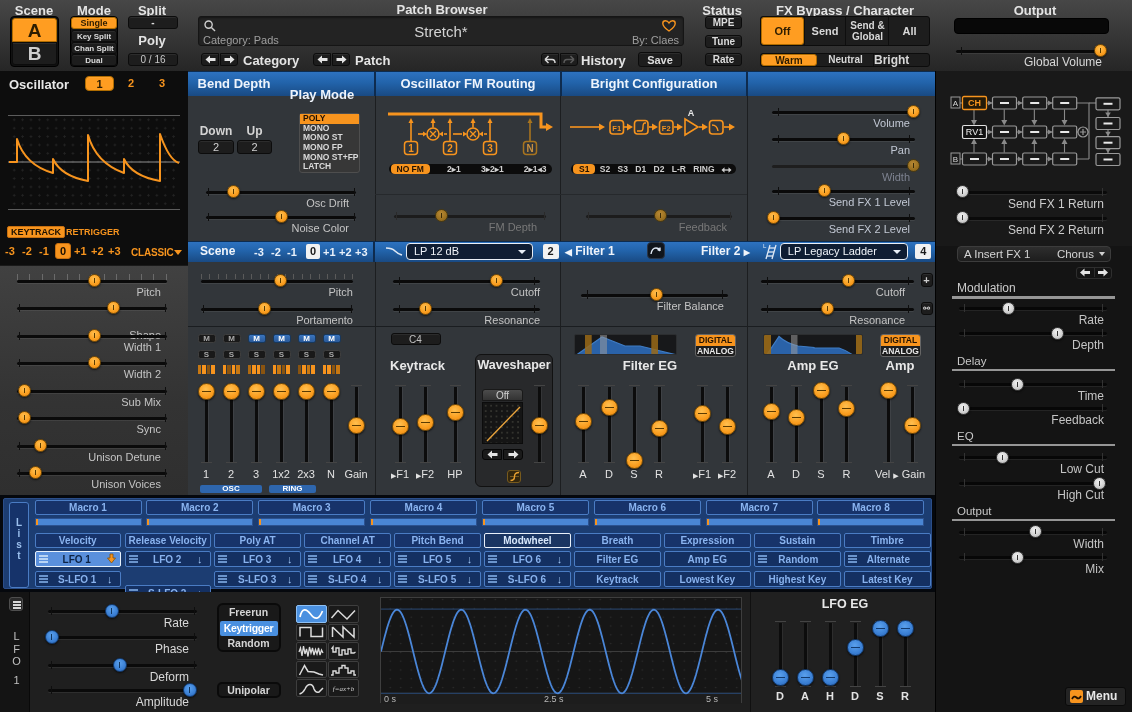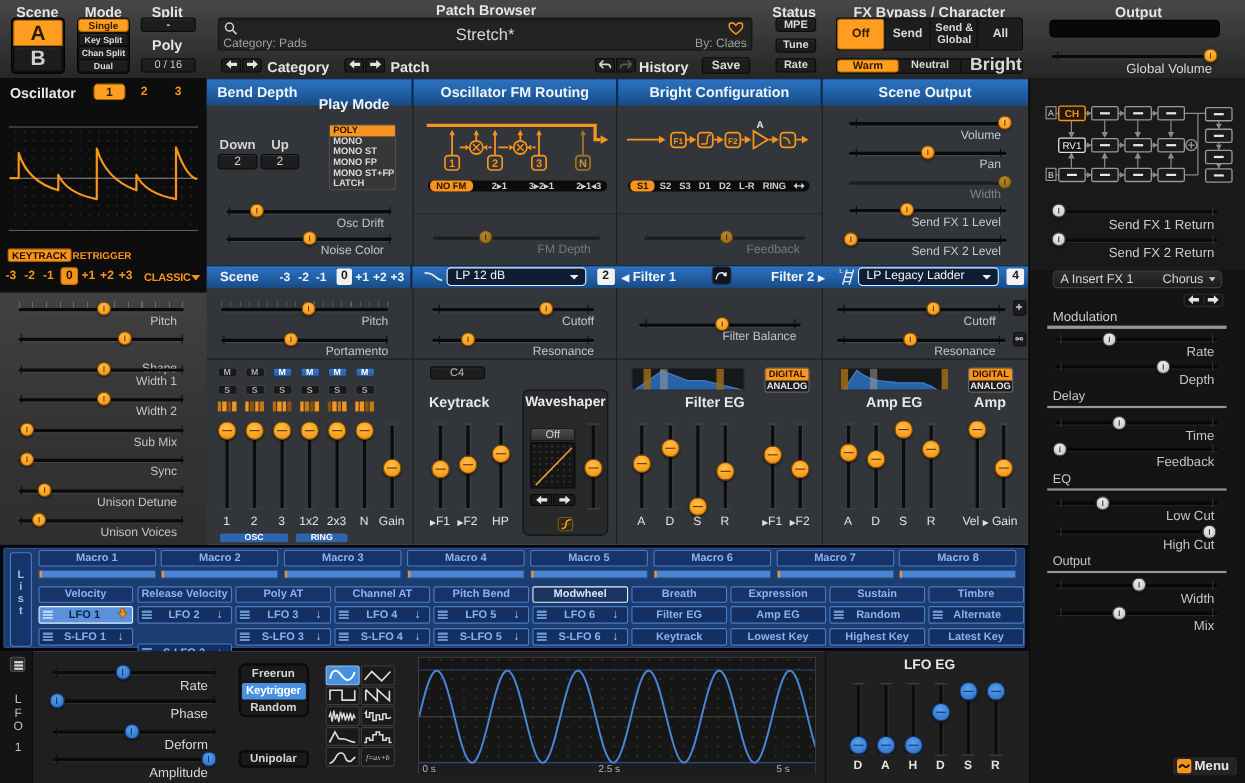--- a/index.html
+++ b/index.html
@@ -1,17 +1,17 @@
 <!DOCTYPE html>
 <html><head><meta charset="utf-8">
 <style>
 * { margin:0; padding:0; box-sizing:border-box; }
 html,body { width:1132px; height:712px; background:#000; overflow:hidden;
   font-family:"Liberation Sans", sans-serif; }
-#root { position:absolute; left:0; top:0; width:1132px; height:712px; background:#f0abfc; }
+#root { position:absolute; left:0; top:0; width:1132px; height:712px; background:#8b5cf6; }
 .abs { position:absolute; }
 
 
 #topbar { position:absolute; left:0; top:0; width:1132px; height:71px;
   background:linear-gradient(#474747,#3d3d3d 30%,#262626); }
 .tlabel { position:absolute; color:#e4e4e4; font-weight:bold; font-size:13px; text-align:center; }
 .dbtn { position:absolute; background:#1d1d1d; border:1px solid #0c0c0c; border-radius:3px;
   color:#dcdcdc; font-weight:bold; text-align:center;
   box-shadow:inset 0 1px 0 rgba(255,255,255,0.07); }
 .obtn { background:#ff9d21; color:#2c1c00; border:1px solid #b06c00; }
@@ -159,21 +159,21 @@
 
     <div class="tlabel" style="left:764px;top:3px;width:162px;">FX Bypass / Character</div>
     <div class="abs" style="left:760px;top:16px;width:170px;height:30px;background:#1d1d1d;border:1px solid #0c0c0c;border-radius:3px;"></div>
     <div class="dbtn obtn" style="left:761px;top:17px;width:43px;height:28px;font-size:11px;line-height:27px;">Off</div>
     <div class="abs" style="left:804px;top:17px;width:42px;height:28px;color:#d8d8d8;font-weight:bold;font-size:11px;line-height:28px;text-align:center;border-right:1px solid #0e0e0e;border-left:1px solid #0e0e0e;">Send</div>
     <div class="abs" style="left:847px;top:17px;width:42px;height:28px;color:#d8d8d8;font-weight:bold;font-size:10px;line-height:11px;text-align:center;border-right:1px solid #0e0e0e;padding-top:3px;">Send &amp;<br>Global</div>
     <div class="abs" style="left:890px;top:17px;width:39px;height:28px;color:#d8d8d8;font-weight:bold;font-size:11px;line-height:28px;text-align:center;">All</div>
     <div class="abs" style="left:760px;top:53px;width:170px;height:14px;background:#1d1d1d;border:1px solid #0c0c0c;border-radius:3px;"></div>
     <div class="dbtn obtn" style="left:761px;top:54px;width:56px;height:12px;font-size:10px;line-height:12px;">Warm</div>
     <div class="abs" style="left:818px;top:54px;width:56px;height:12px;color:#d8d8d8;font-weight:bold;font-size:10px;line-height:12px;text-align:center;border-right:1px solid #0e0e0e;">Neutral</div>
-    <div class="abs" style="left:874px;top:54px;width:55px;height:12px;color:#d8d8d8;font-weight:bold;font-size:16px;line-height:12px;text-align:right;">Bright</div>
+    <div class="abs" style="left:874px;top:54px;width:55px;height:12px;color:#d8d8d8;font-weight:bold;font-size:12px;line-height:12px;text-align:left;">Bright</div>
 
     <div class="tlabel" style="left:1007px;top:3px;width:56px;">Output</div>
     <div class="abs" style="left:954px;top:18px;width:155px;height:16px;background:#080808;border:1px solid #000;border-radius:4px;"></div>
     <div class="hs-track" style="left:956px;top:50px;width:146px;"></div>
     <div class="hs-end" style="left:961px;top:47px;"></div>
     <div class="knob" style="left:1094px;top:44px;"></div>
     <div class="slbl" style="left:1002px;top:55px;width:100px;color:#d8d8d8;font-size:12px;">Global Volume</div>
   </div>
   <div id="leftcol">
     <div class="abs" style="left:0;top:0;width:188px;height:194px;background:#0d0d0d;"></div>
@@ -240,21 +240,20 @@
       <div class="hs-end" style="left:165px;top:398px;"></div>
     <div class="knob" style="left:29px;top:395px;"></div>
     <div class="slbl" style="left:60px;top:407px;width:101px;">Unison Voices</div>
   </div>
   <div id="midcol">
     <div class="bluehdr" style="left:0;top:0;width:747px;"></div>
     <div class="abs hdrt" style="left:-4px;top:0;width:100px;">Bend Depth</div>
     <div class="abs hdrt" style="left:84px;top:0;width:100px;margin-top:11px;">Play Mode</div>
     <div class="abs hdrt" style="left:187px;top:0;width:186px;">Oscillator FM Routing</div>
     <div class="abs hdrt" style="left:373px;top:0;width:186px;">Bright Configuration</div>
-    <div class="abs hdrt" style="left:559px;top:0;width:188px;">Scene Output</div>
     <div class="abs" style="left:186px;top:0;width:2px;height:25px;background:#0e2b4e;"></div>
     <div class="abs" style="left:371.5px;top:0;width:2px;height:25px;background:#0e2b4e;"></div>
     <div class="abs" style="left:558px;top:0;width:2px;height:25px;background:#0e2b4e;"></div>
     <div class="abs" style="left:186.5px;top:25px;width:1px;height:145px;background:#1c1e20;"></div>
     <div class="abs" style="left:186.5px;top:190.5px;width:1px;height:64.5px;background:#1c1e20;"></div>
     <div class="abs" style="left:372px;top:25px;width:1px;height:145px;background:#1c1e20;"></div>
     <div class="abs" style="left:372px;top:190.5px;width:1px;height:64.5px;background:#1c1e20;"></div>
     <div class="abs" style="left:558.5px;top:25px;width:1px;height:145px;background:#1c1e20;"></div>
     <div class="abs" style="left:558.5px;top:190.5px;width:1px;height:64.5px;background:#1c1e20;"></div>
 

